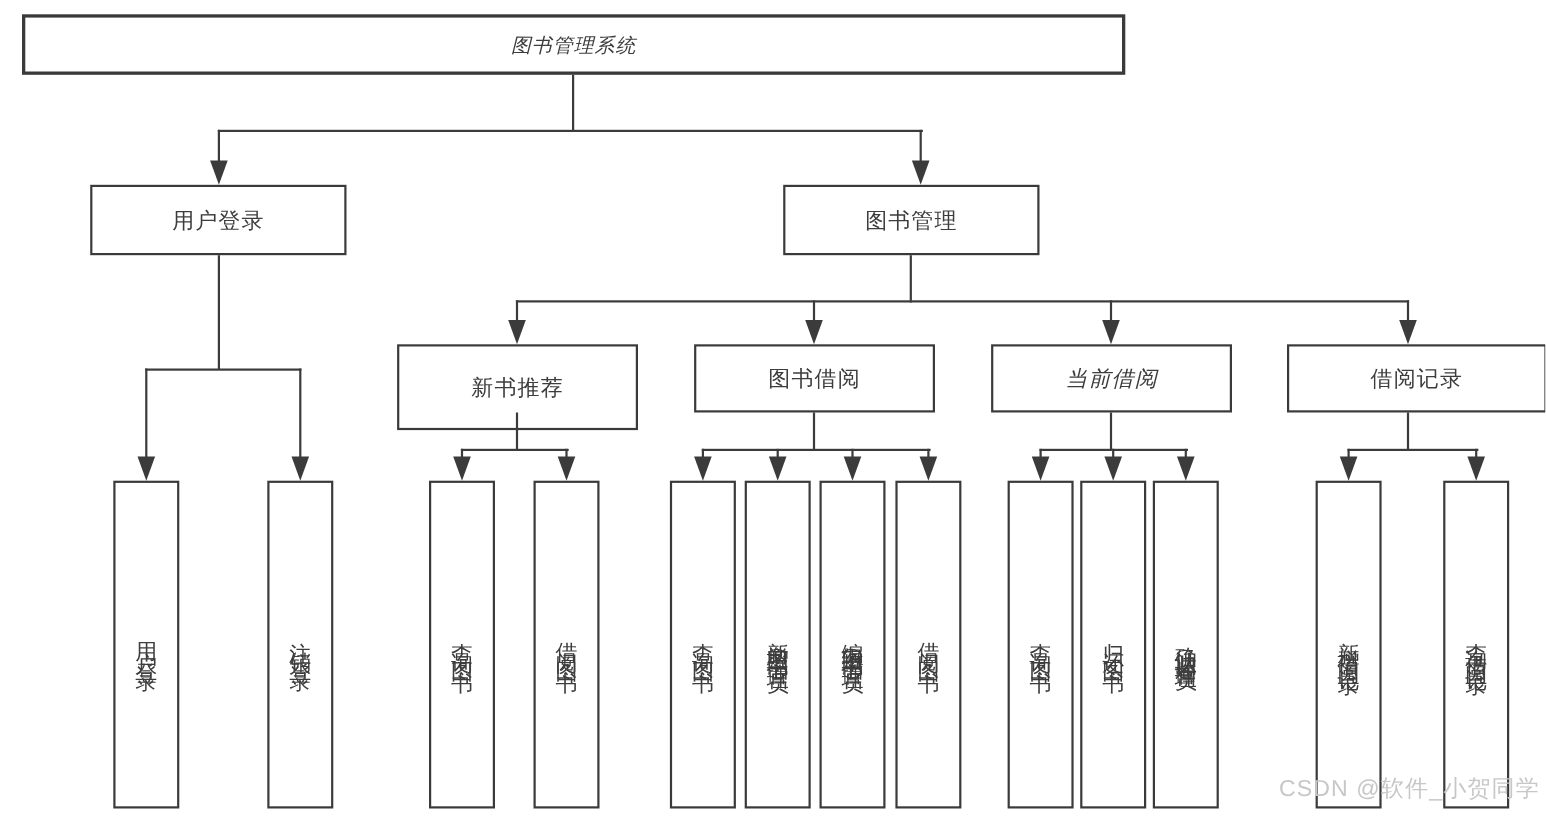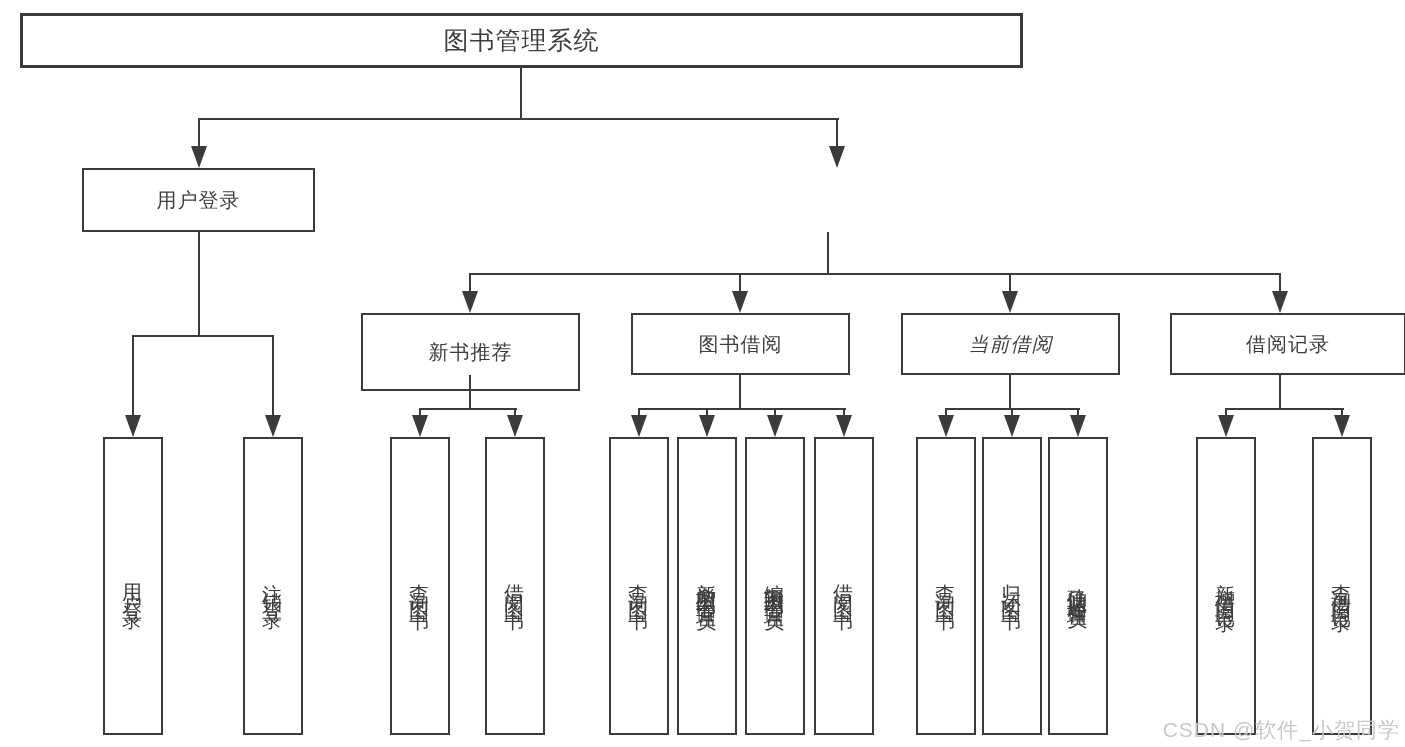--- a/index.html
+++ b/index.html
@@ -5,48 +5,49 @@
   html,body{margin:0;padding:0;background:#fff;}
   #canvas{
     position:relative;width:1405px;height:747px;background:#ffffff;
     font-family:"Liberation Sans","DejaVu Sans",sans-serif;overflow:hidden;
   }
   .node{
     position:absolute;box-sizing:border-box;background:#ffffff;
     border:2px solid #3a3a3a;display:flex;align-items:center;justify-content:center;
     color:#3d3d3d;font-size:20px;letter-spacing:1px;
   }
-  .node.root{border-width:3px;font-size:25px;}
+  .node.root{border-width:3px;font-size:18px;font-style:italic;}
   .leaf{
     position:absolute;box-sizing:border-box;width:60px;height:298px;background:#fff;
     border:2px solid #3a3a3a;display:flex;align-items:center;justify-content:center;
     color:#3d3d3d;font-size:20px;
     writing-mode:vertical-rl;text-orientation:mixed;letter-spacing:9px;
   }
   .hline,.vline{position:absolute;background:#3b3b3b;}
   .hline{height:2px;}
   .vline{width:2px;}
   .arrow{
     position:absolute;width:0;height:0;
     border-left:8px solid transparent;border-right:8px solid transparent;
     border-top:22px solid #3b3b3b;
   }
   .watermark{
-    position:absolute;right:5px;bottom:3px;color:#c7c7c7;font-size:21px;
+    position:absolute;right:5px;bottom:16px;color:#c7c7c7;font-size:21px;
     letter-spacing:1px;z-index:5;text-align:center;
   }
 </style>
 </head>
 <body>
 
 <div id="canvas">
 
   <div class="node root" style="left:20px;top:13px;width:1003px;height:55px;">图书管理系统</div>
 
   <div class="node" style="left:82px;top:168px;width:233px;height:64px;">用户登录</div>
+  <div class="node" style="left:712px;top:168px;width:233px;height:64px;">图书管理</div>
 
   <div class="node" style="left:361px;top:313px;width:219px;height:78px;">新书推荐</div>
   <div class="node" style="left:631px;top:313px;width:219px;height:62px;">图书借阅</div>
   <div class="node" style="left:901px;top:313px;width:219px;height:62px;font-style:italic;">当前借阅</div>
   <div class="node" style="left:1170px;top:313px;width:236px;height:62px;">借阅记录</div>
 
   <div class="leaf" style="left:103px;top:437px;">用户登录</div>
   <div class="leaf" style="left:243px;top:437px;">注销登录</div>
 
   <div class="leaf" style="left:390px;top:437px;">查询图书</div>

